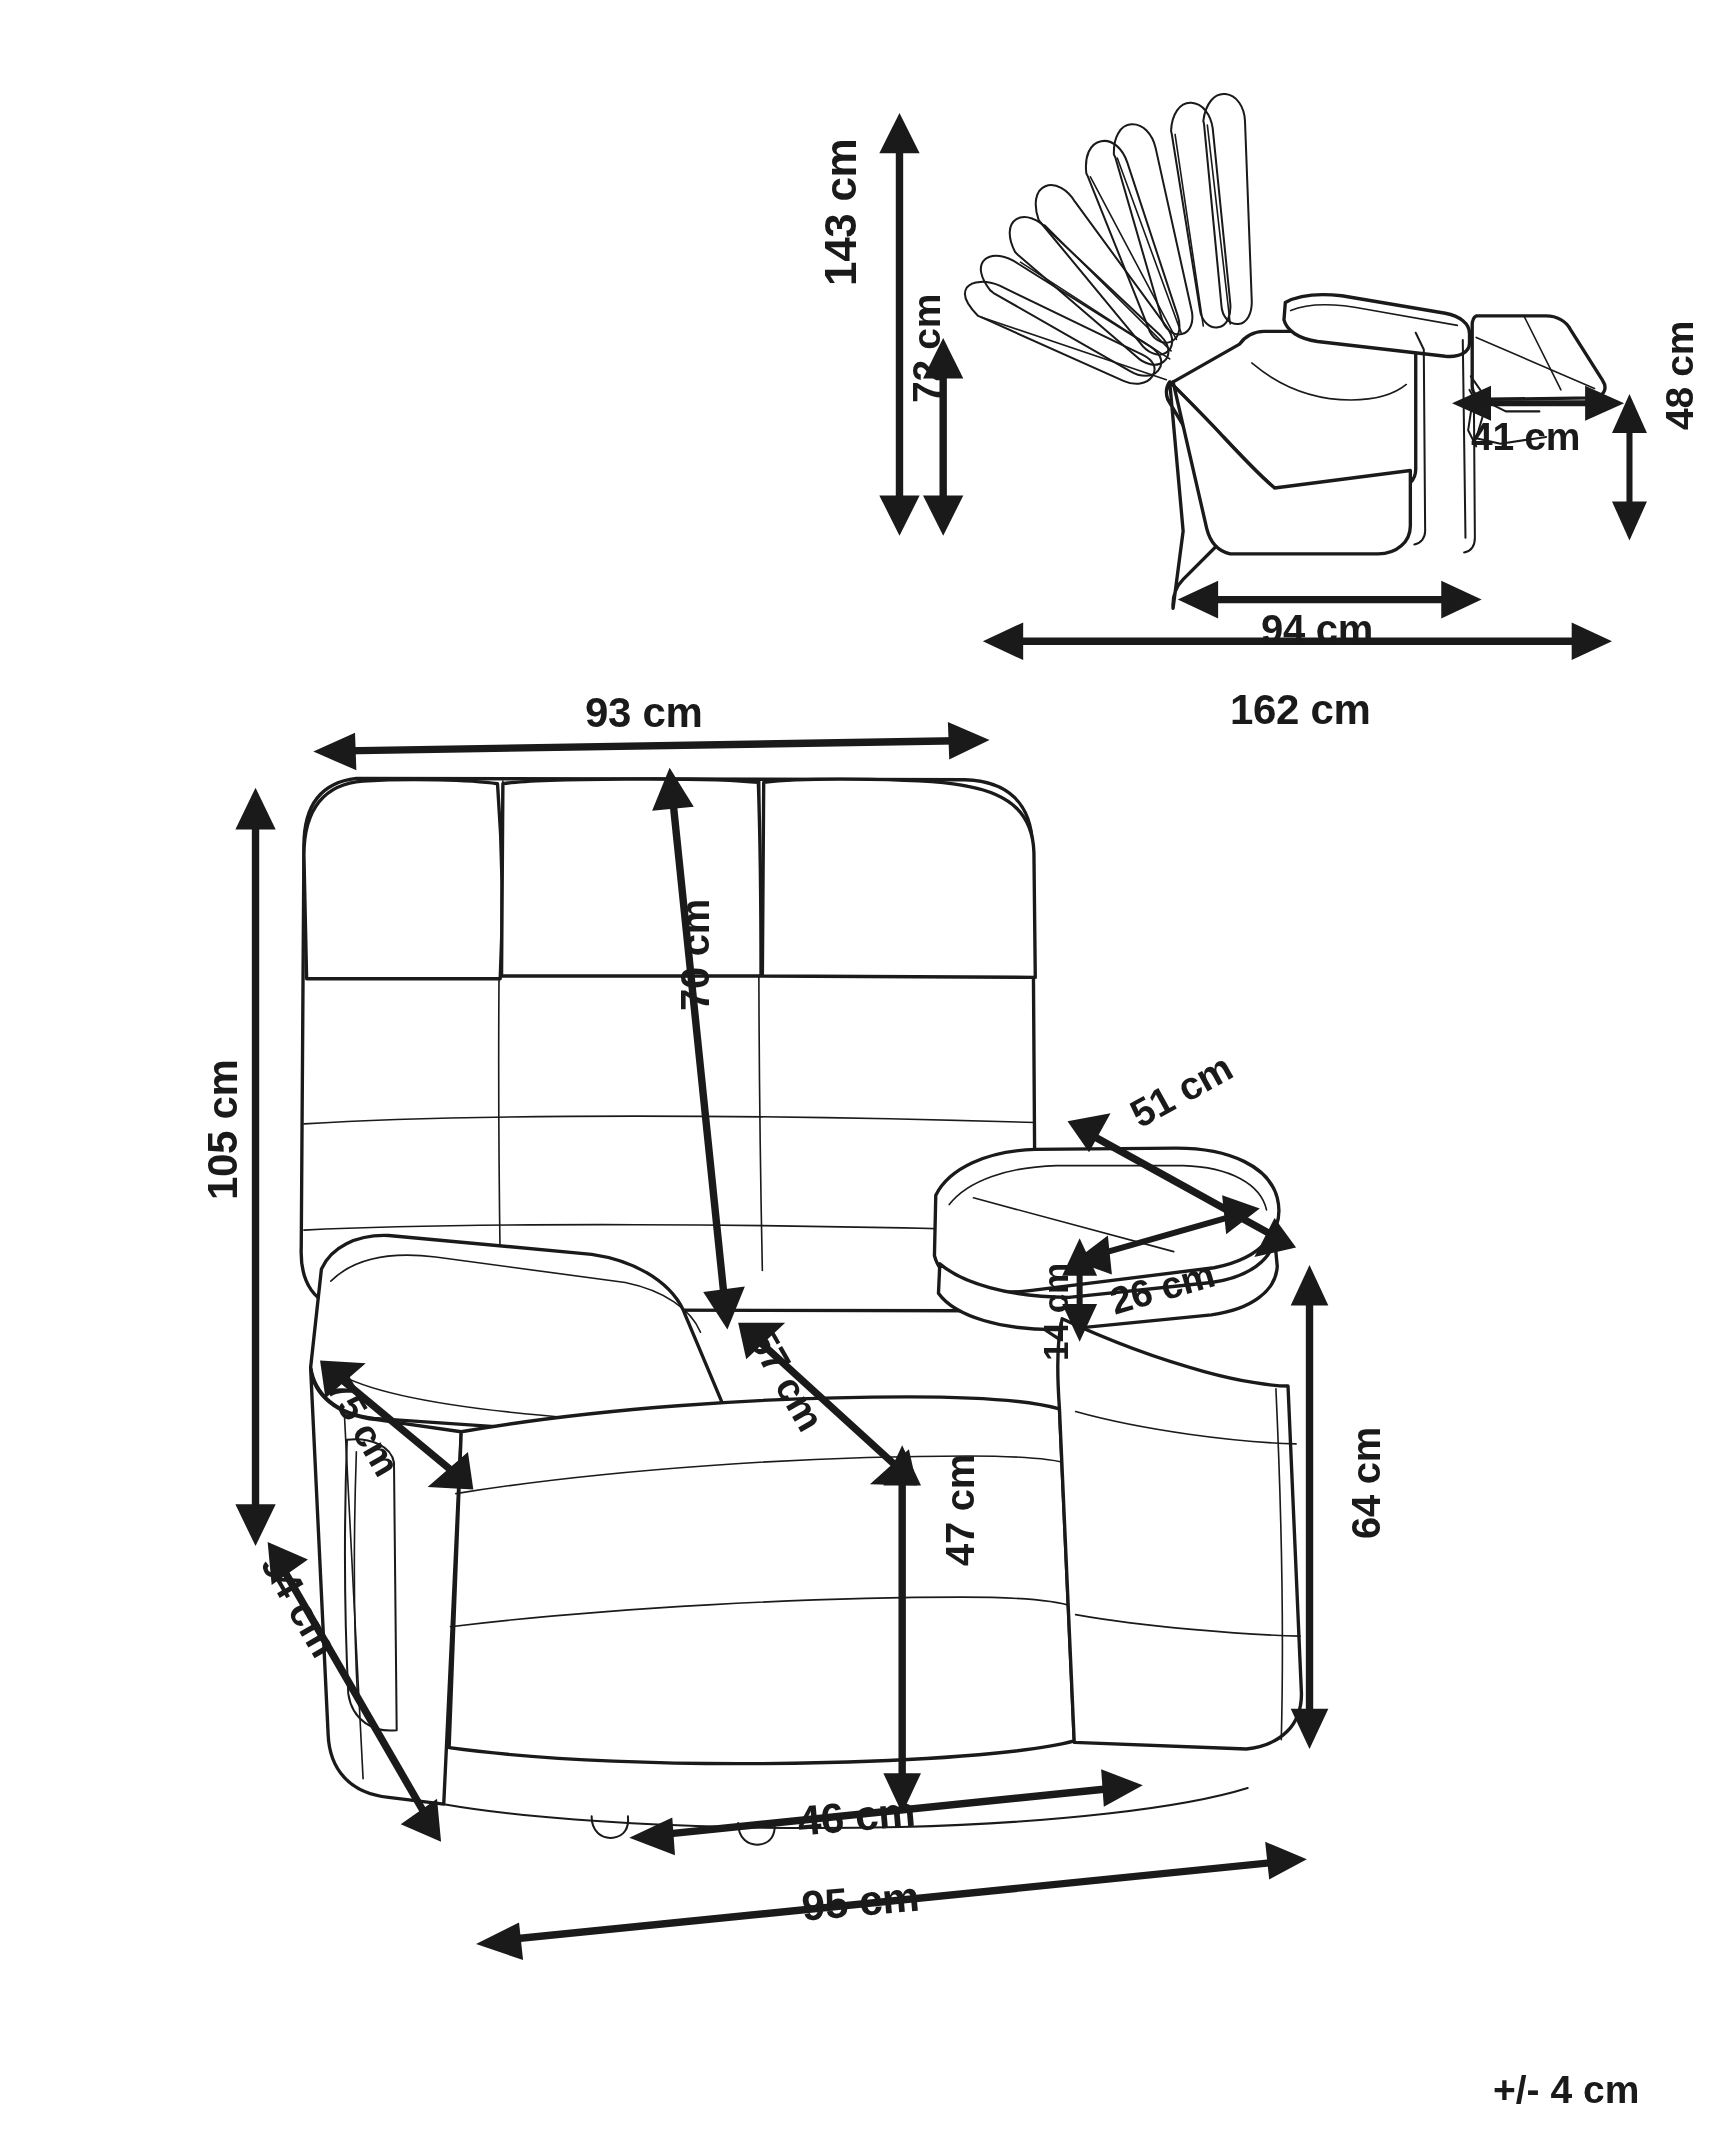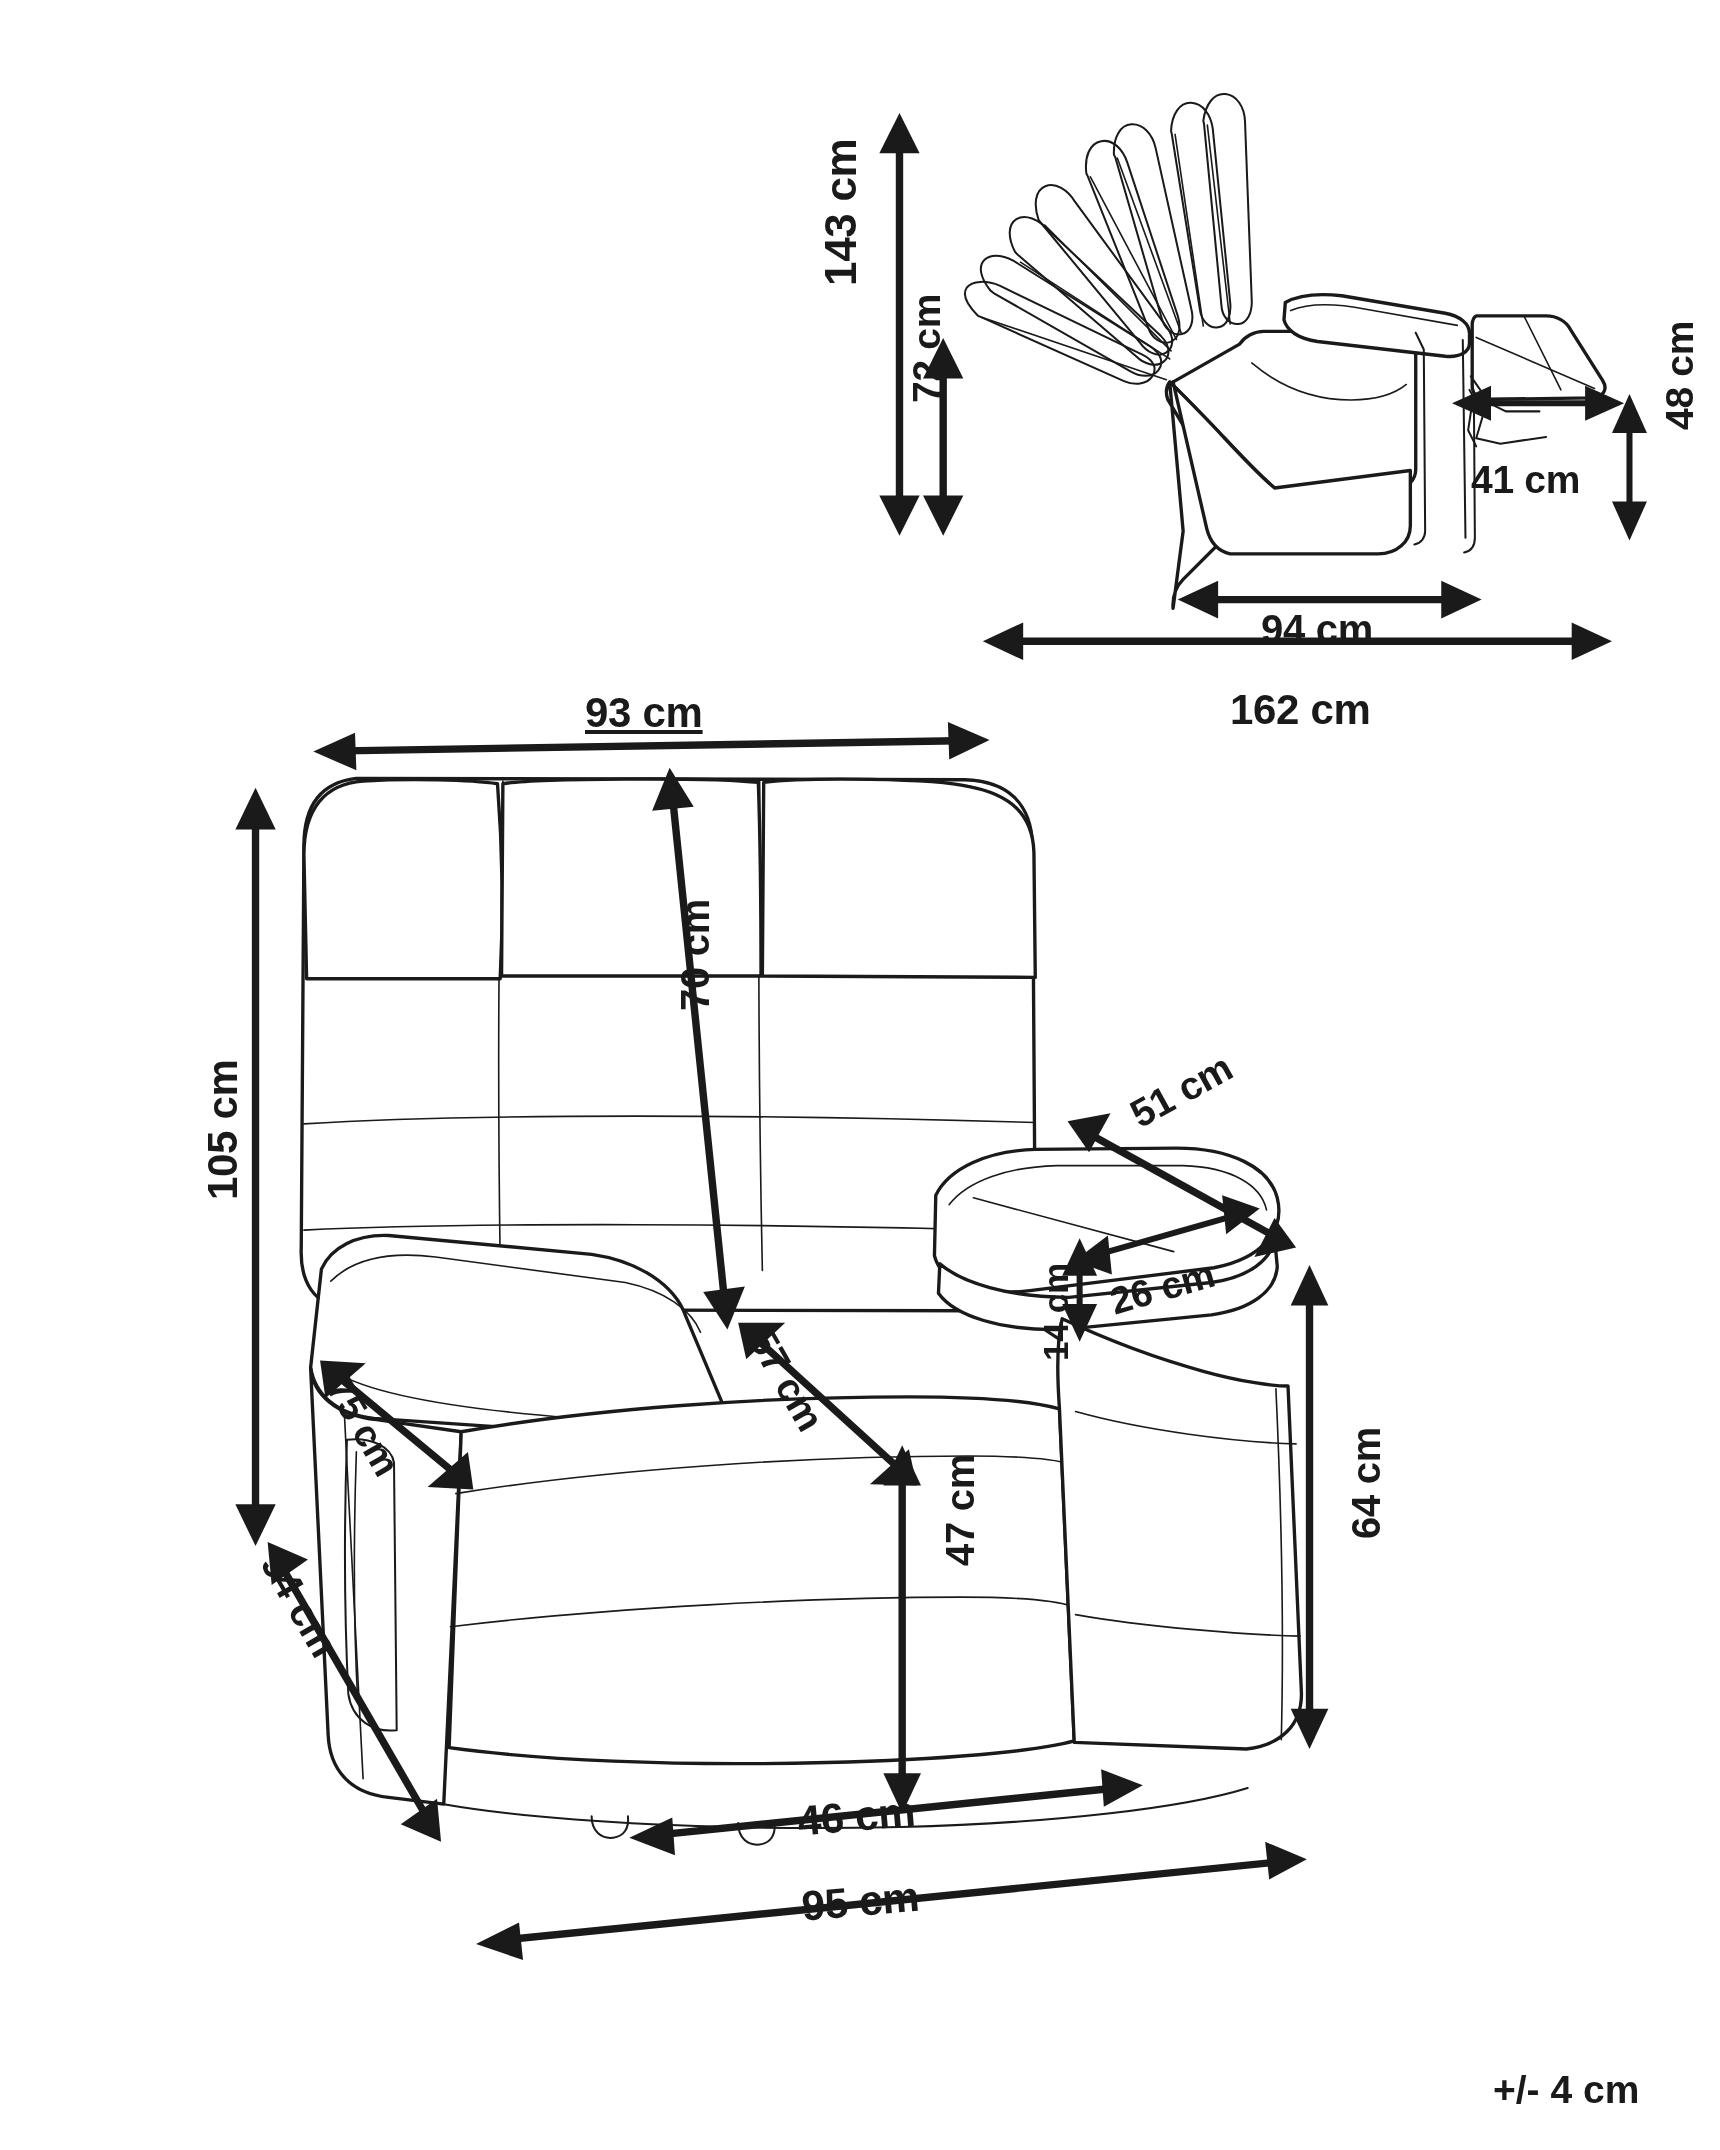--- a/index.html
+++ b/index.html
@@ -439,29 +439,29 @@
         <path class="arrowhead" d="M708,2892 L772,2860 L778,2916 Z"></path>
         <path class="arrowhead" d="M1944,2766 L1882,2740 L1888,2796 Z"></path>
       </g>
     </g>
   </svg>
 
   <div class="dimlabel" style="left:819px; top:286px; font-size:44px; transform:rotate(-90deg); transform-origin:left top;">143 cm</div>
 
   <div class="dimlabel" style="left:907px; top:403px; font-size:39px; transform:rotate(-90deg); transform-origin:left top;">72 cm</div>
 
-  <div class="dimlabel" style="left:1471px; top:417px; font-size:39px;margin-top:43px;">41 cm</div>
+  <div class="dimlabel" style="left:1471px; top:417px; font-size:39px;">41 cm</div>
 
   <div class="dimlabel" style="left:1660px; top:430px; font-size:39px; transform:rotate(-90deg); transform-origin:left top;">48 cm</div>
 
   <div class="dimlabel" style="left:1261px; top:609px; font-size:40px;">94 cm</div>
 
   <div class="dimlabel" style="left:1230px; top:689px; font-size:42px;">162 cm</div>
 
-  <div class="dimlabel" style="left:585px; top:692px; font-size:42px;text-decoration:underline;">93 cm</div>
+  <div class="dimlabel" style="left:585px; top:692px; font-size:42px;">93 cm</div>
 
   <div class="dimlabel" style="left:202px; top:1200px; font-size:42px; transform:rotate(-90deg); transform-origin:left top;">105 cm</div>
 
   <div class="dimlabel" style="left:675px; top:1011px; font-size:40px; transform:rotate(-90deg); transform-origin:left top;">70 cm</div>
 
   <div class="dimlabel" style="left:1124px; top:1100px; font-size:39px; transform:rotate(-29deg); transform-origin:left top;">51 cm</div>
 
   <div class="dimlabel" style="left:1106px; top:1284px; font-size:38px; transform:rotate(-16deg); transform-origin:left top;">26 cm</div>
 
   <div class="dimlabel" style="left:1038px; top:1361px; font-size:35px; transform:rotate(-90deg); transform-origin:left top;">14 cm</div>

